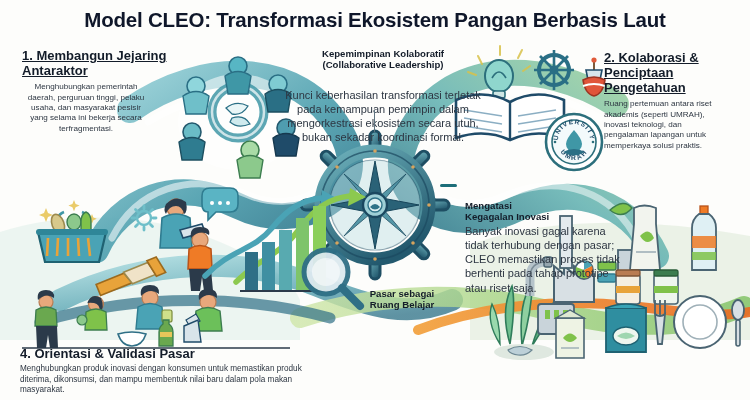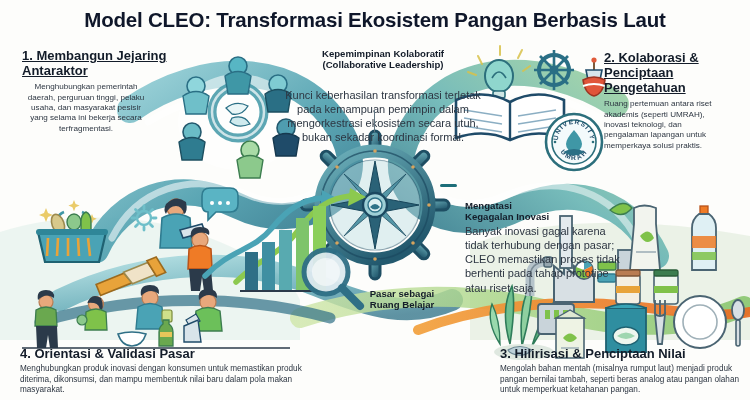--- a/index.html
+++ b/index.html
@@ -534,21 +534,17 @@
   <div class="block callout" id="blk-mkt">
     <div class="bhead">Pasar sebagai</div>
     <div class="bhead">Ruang Belajar</div>
   </div>
 
   <div class="block wide" id="blk-4">
     <div class="bhead">4. Orientasi &amp; Validasi Pasar</div>
     <div class="bbody">Menghubungkan produk inovasi dengan konsumen untuk memastikan produk diterima, dikonsumsi, dan mampu membentuk nilai baru dalam pola makan masyarakat.</div>
   </div>
 
-  <div class="block wide" id="blk-3">
-    <div class="bhead">3. Hilirisasi &amp; Penciptaan Nilai</div>
-    <div class="bbody">Mengolah bahan mentah (misalnya rumput laut) menjadi produk pangan bernilai tambah, seperti beras analog atau pangan olahan untuk memperkuat ketahanan pangan.</div>
-  </div>
 
   <div class="dash"></div>
   <div class="stem"></div>
 
 </div>
 
 </body></html>

